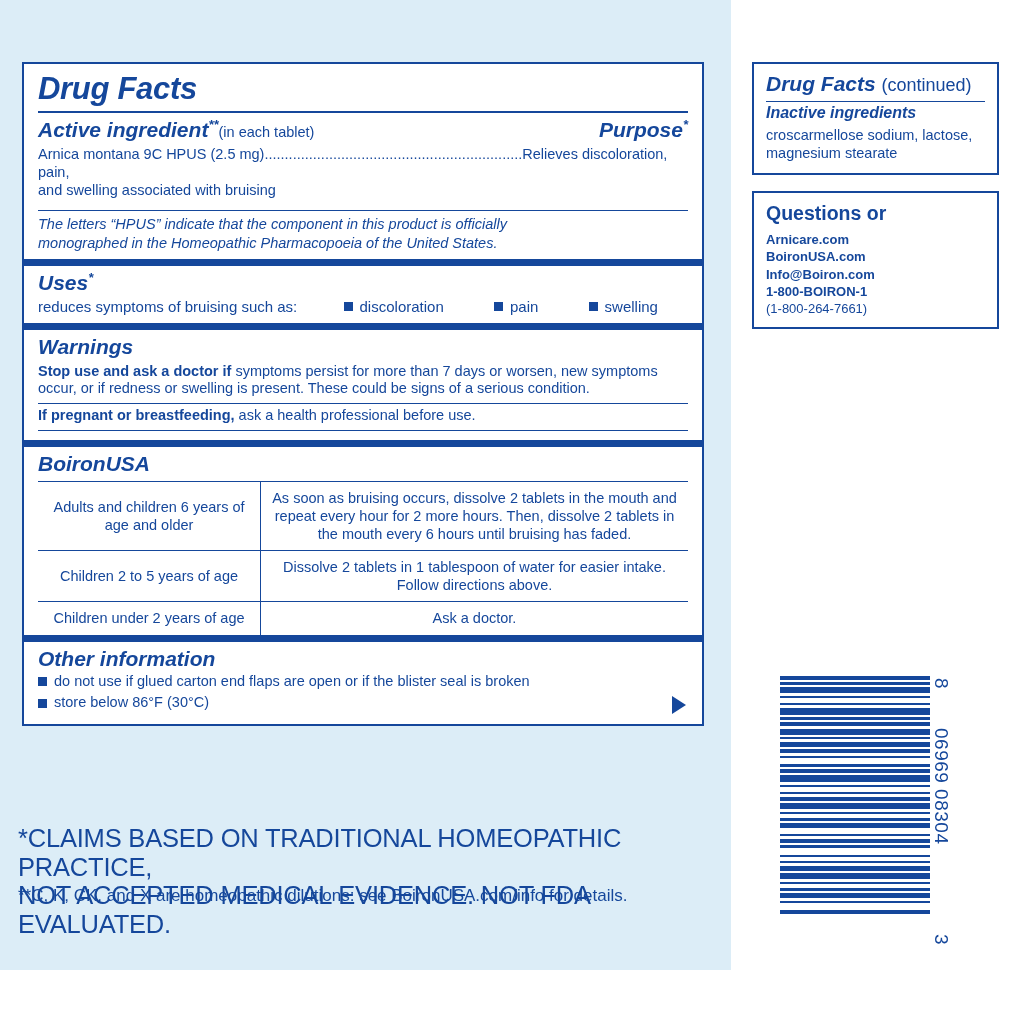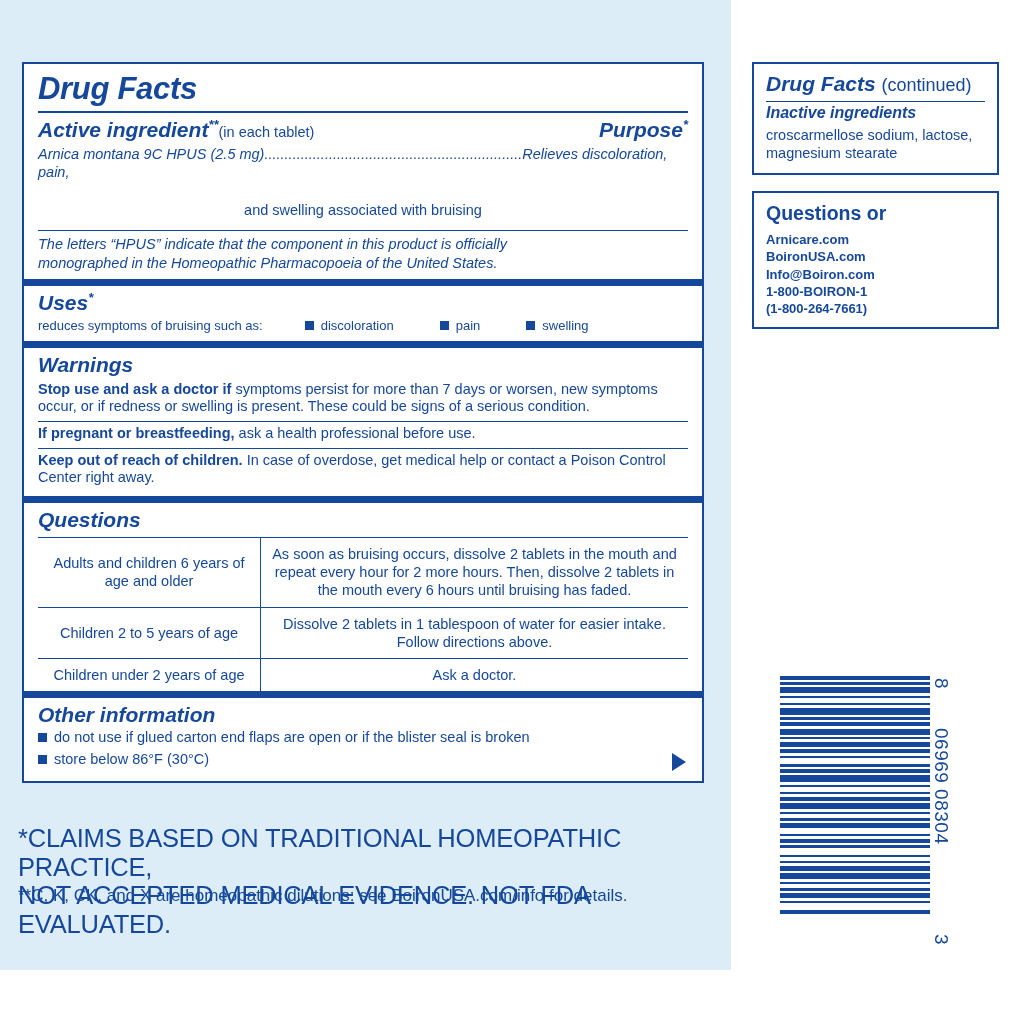--- a/index.html
+++ b/index.html
@@ -94,39 +94,39 @@
     align-items: baseline;
   }
   .sm {
     font-size: 14.5px;
     line-height: 1.22;
   }
   .b {
     font-weight: bold;
   }
   .right {
-    text-align: center;
-    margin-top: 20px;
+    text-align: left;
   }
   .hpus-note {
     font-size: 14.5px;
     font-style: italic;
     line-height: 1.28;
     padding: 4px 14px 7px 14px;
   }
   .dotleader {
     font-size: 14.5px;
     line-height: 1.25;
   }
   .uses-line {
     display: flex;
     align-items: center;
     gap: 16px;
-    font-size: 13px;
+    font-size: 15px;
     margin-top: 3px;
+    justify-content: space-between;
   }
   .bullet-sq {
     display: inline-block;
     width: 9px;
     height: 9px;
     background: #15479b;
     margin: 0 7px 0 0;
     position: relative;
     top: 0px;
   }
@@ -249,21 +249,21 @@
     padding: 9px 12px 0 12px;
     line-height: 1.18;
   }
   .q-lines {
     font-size: 13px;
     font-weight: bold;
     line-height: 1.33;
     padding: 6px 12px 10px 12px;
   }
   .q-lines .thin {
-    font-weight: bold;
+    font-weight: normal;
   }
 
   
   .barcode-wrap {
     position: absolute;
     left: 780px;
     top: 676px;
     width: 180px;
     height: 264px;
   }
@@ -312,21 +312,21 @@
 
     <div class="sec">
       <div class="row-between">
         <div class="sec-head">
           <span>Active ingredient</span><span class="sup">**</span><span class="sm" style="font-style:normal;font-weight:normal;">(in each tablet)</span>
         </div>
         <div class="sec-head">
           <span>Purpose</span><span class="sup">*</span>
         </div>
       </div>
-      <div class="dotleader" style="margin-top:2px;font-style:italic;">
+      <div class="dotleader" style="margin-top:2px;">
         <span>Arnica montana 9C HPUS (2.5 mg)................................................................</span><span>Relieves discoloration, pain,</span>
       </div>
       <div class="dotleader right">and swelling associated with bruising</div>
     </div>
     <div class="rule-thin"></div>
     <div class="hpus-note">
       <div>The letters “HPUS” indicate that the component in this product is officially</div>
       <div>monographed in the Homeopathic Pharmacopoeia of the United States.</div>
     </div>
 
@@ -356,28 +356,25 @@
     <div class="sec" style="padding-bottom:9px;">
       <div class="sec-head">Warnings</div>
       <div class="warn-line">
         <span class="b">Stop use and ask a doctor if</span><span> symptoms persist for more than 7 days or worsen, new symptoms occur, or if redness or swelling is present. These could be signs of a serious condition.</span>
       </div>
       <div class="rule-thin" style="margin-left:0;margin-right:0;margin-top:5px;"></div>
       <div class="warn-line">
         <span class="b">If pregnant or breastfeeding,</span><span> ask a health professional before use.</span>
       </div>
       <div class="rule-thin" style="margin-left:0;margin-right:0;margin-top:5px;"></div>
-      <div class="warn-line">
-        <span class="b">Keep out of reach of children.</span><span> In case of overdose, get medical help or contact a Poison Control Center right away.</span>
-      </div>
     </div>
 
     <div class="band"></div>
     <div class="sec" style="padding-bottom:0;">
-      <div class="sec-head">Questions</div>
+      <div class="sec-head">BoironUSA</div>
       <div class="rule-thin" style="margin-left:0;margin-right:0;margin-top:5px;"></div>
       <table class="dir-table">
         <tbody>
             <tr>
           <td class="left-col">Adults and children 6 years of age and older</td>
           <td>As soon as bruising occurs, dissolve 2 tablets in the mouth and repeat every hour for 2 more hours. Then, dissolve 2 tablets in the mouth every 6 hours until bruising has faded.</td>
         </tr>
         <tr>
           <td class="left-col">Children 2 to 5 years of age</td>
           <td>Dissolve 2 tablets in 1 tablespoon of water for easier intake. Follow directions above.</td>

